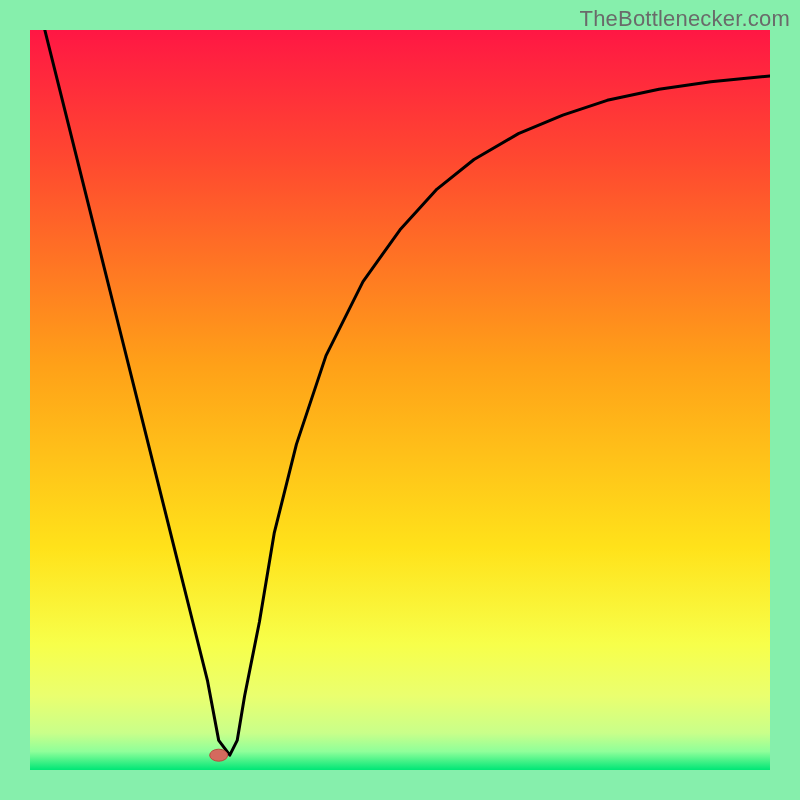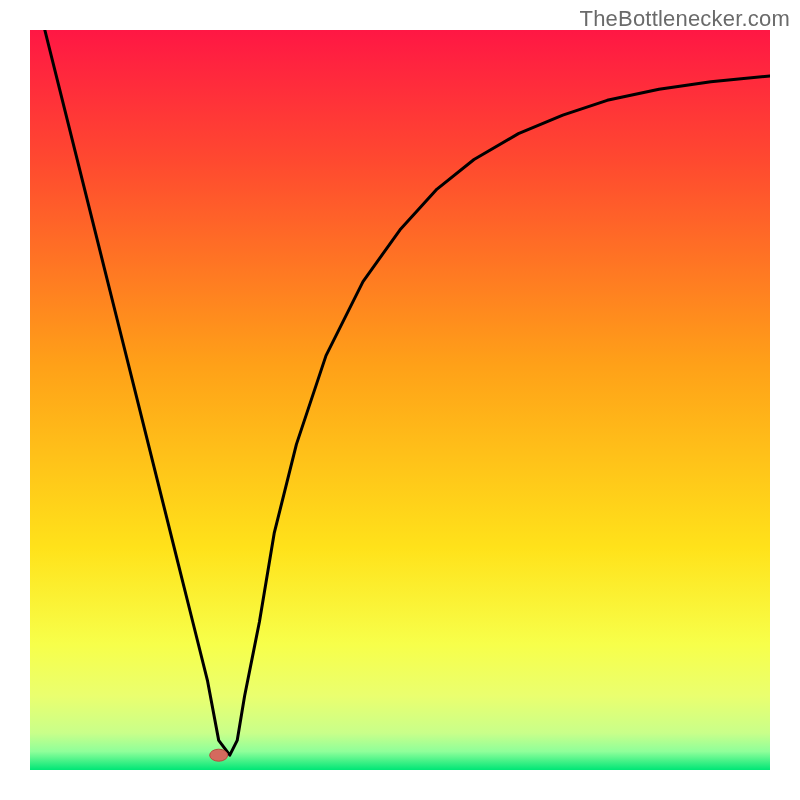--- a/index.html
+++ b/index.html
@@ -8,21 +8,21 @@
     width: 800px;
     height: 800px;
     overflow: hidden;
     background: #000;
     font-family: Arial, Helvetica, sans-serif;
   }
   .frame {
     position: relative;
     width: 800px;
     height: 800px;
-    background: #ffffff;
+    background: #86efac;
   }
   .plot-area {
     position: absolute;
     left: 30px;
     top: 30px;
     width: 740px;
     height: 740px;
     overflow: hidden;
   }
   .attribution {

